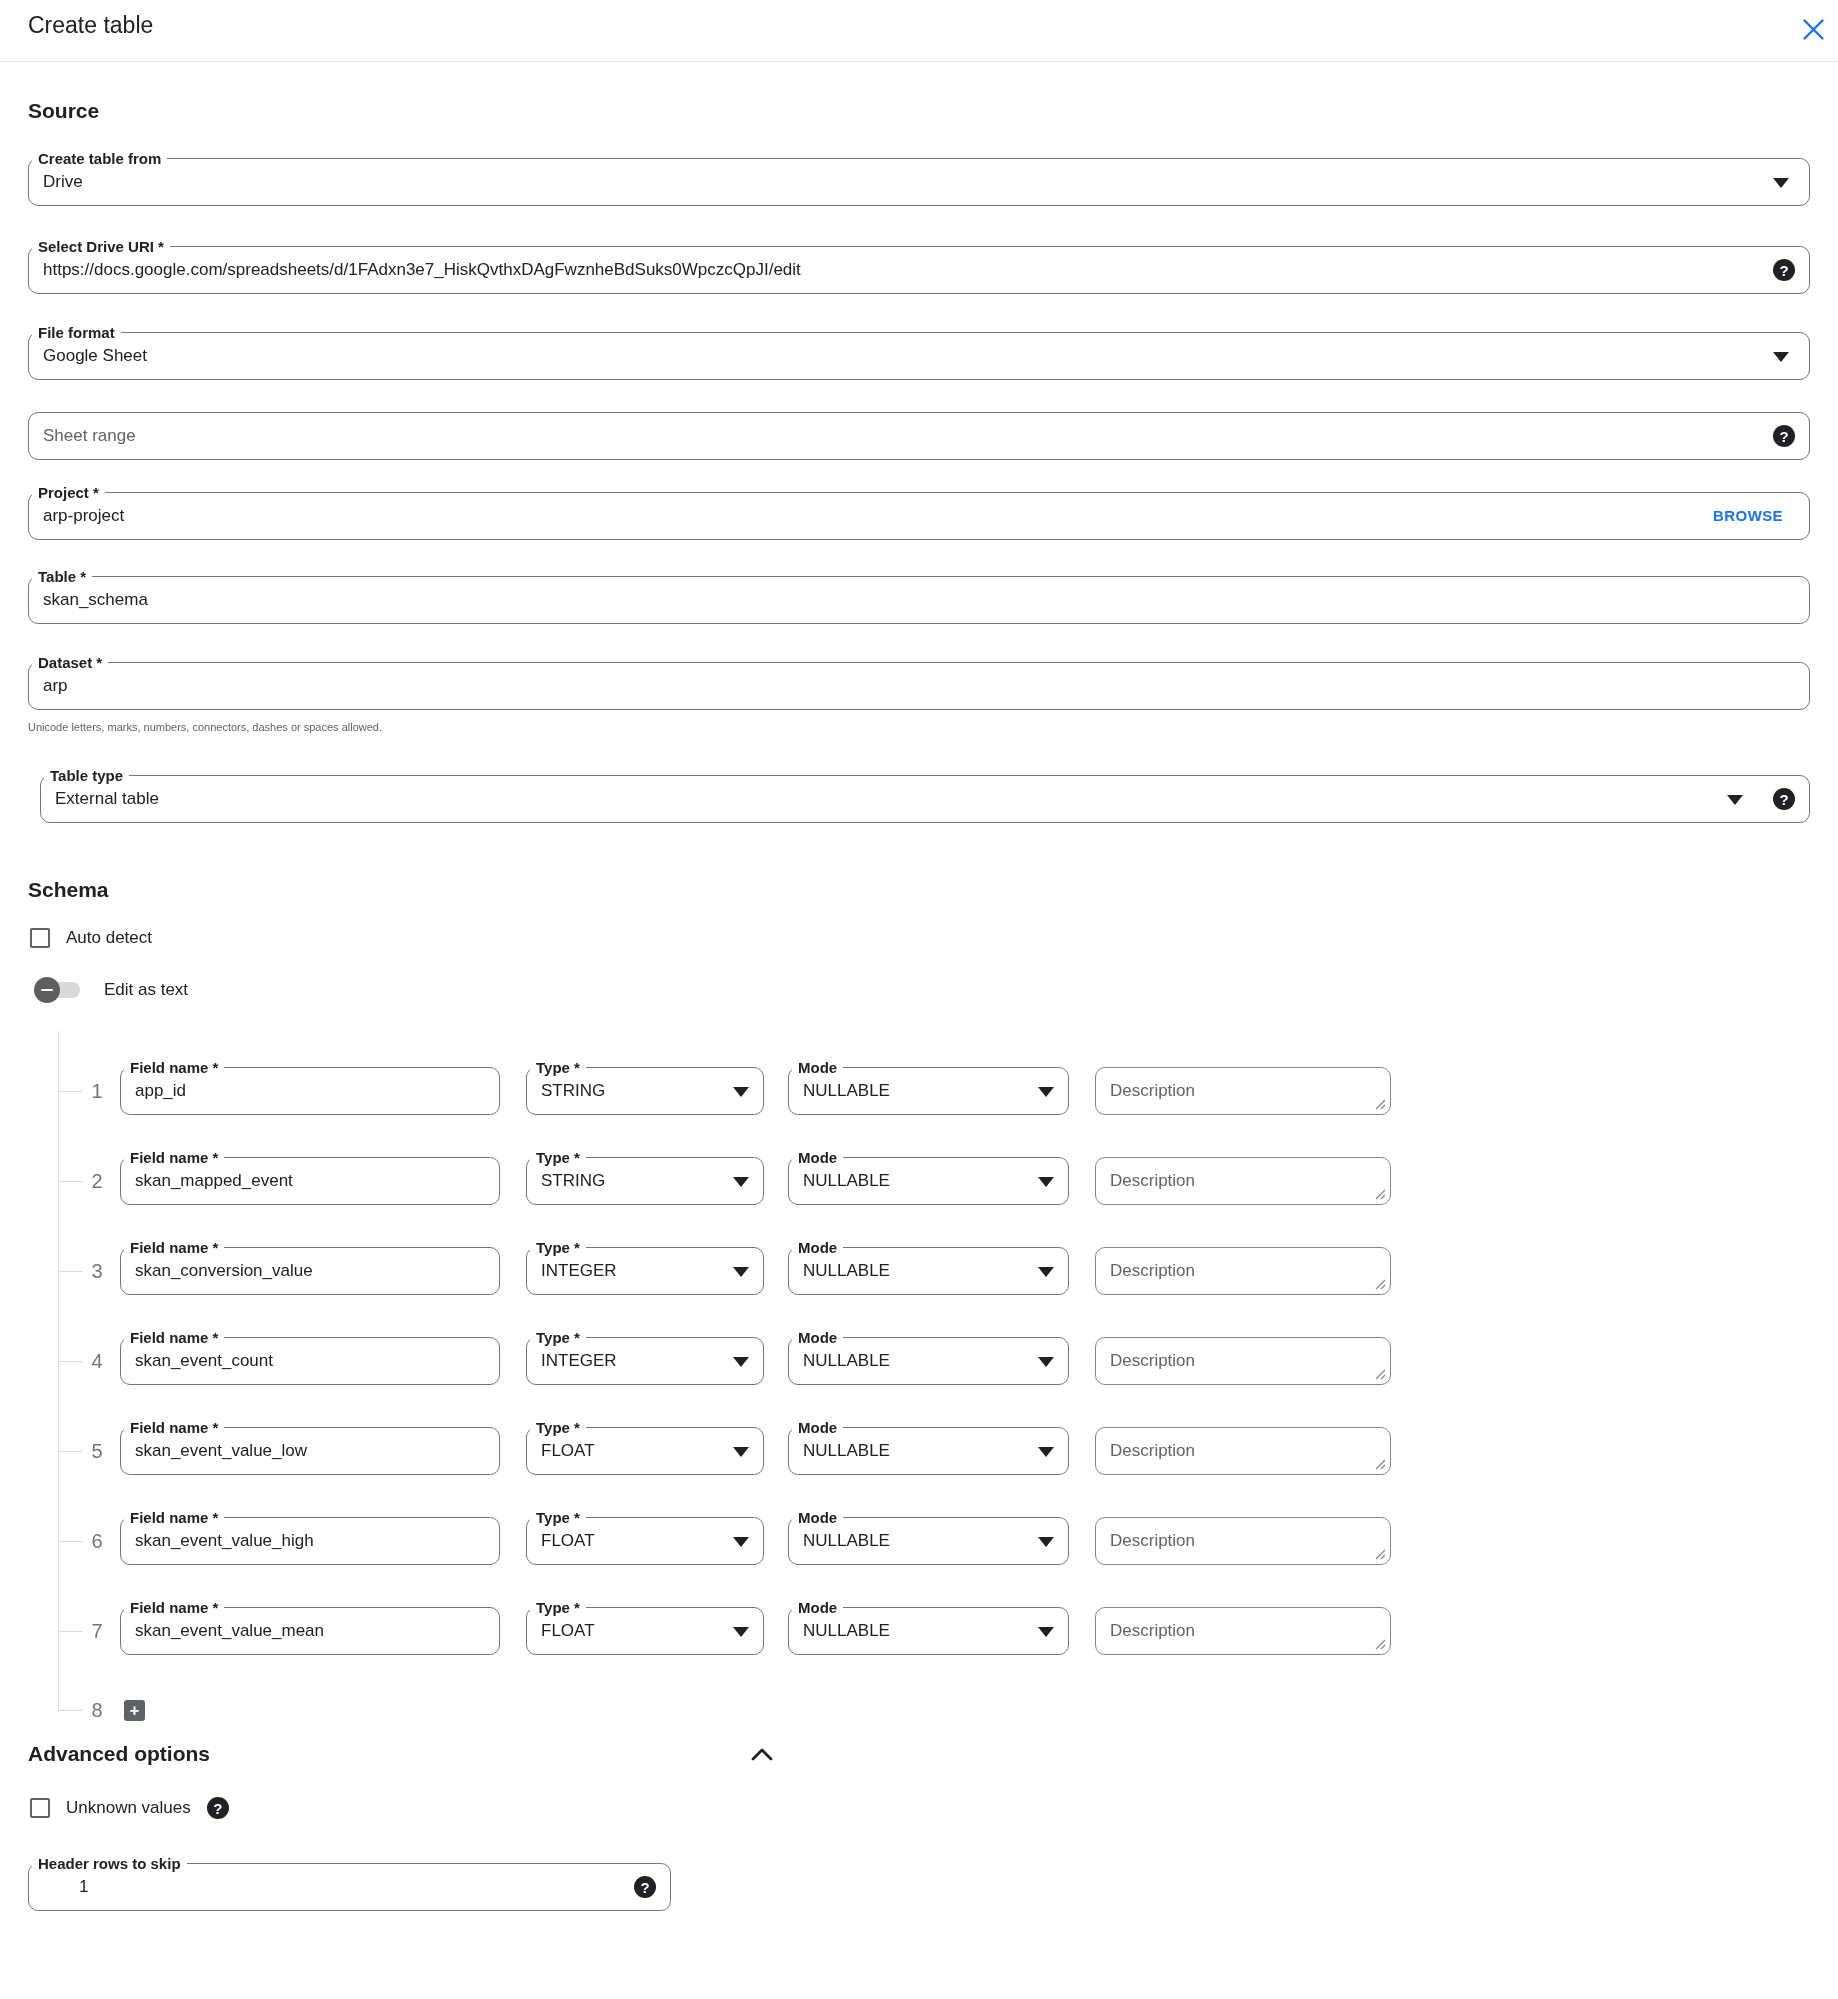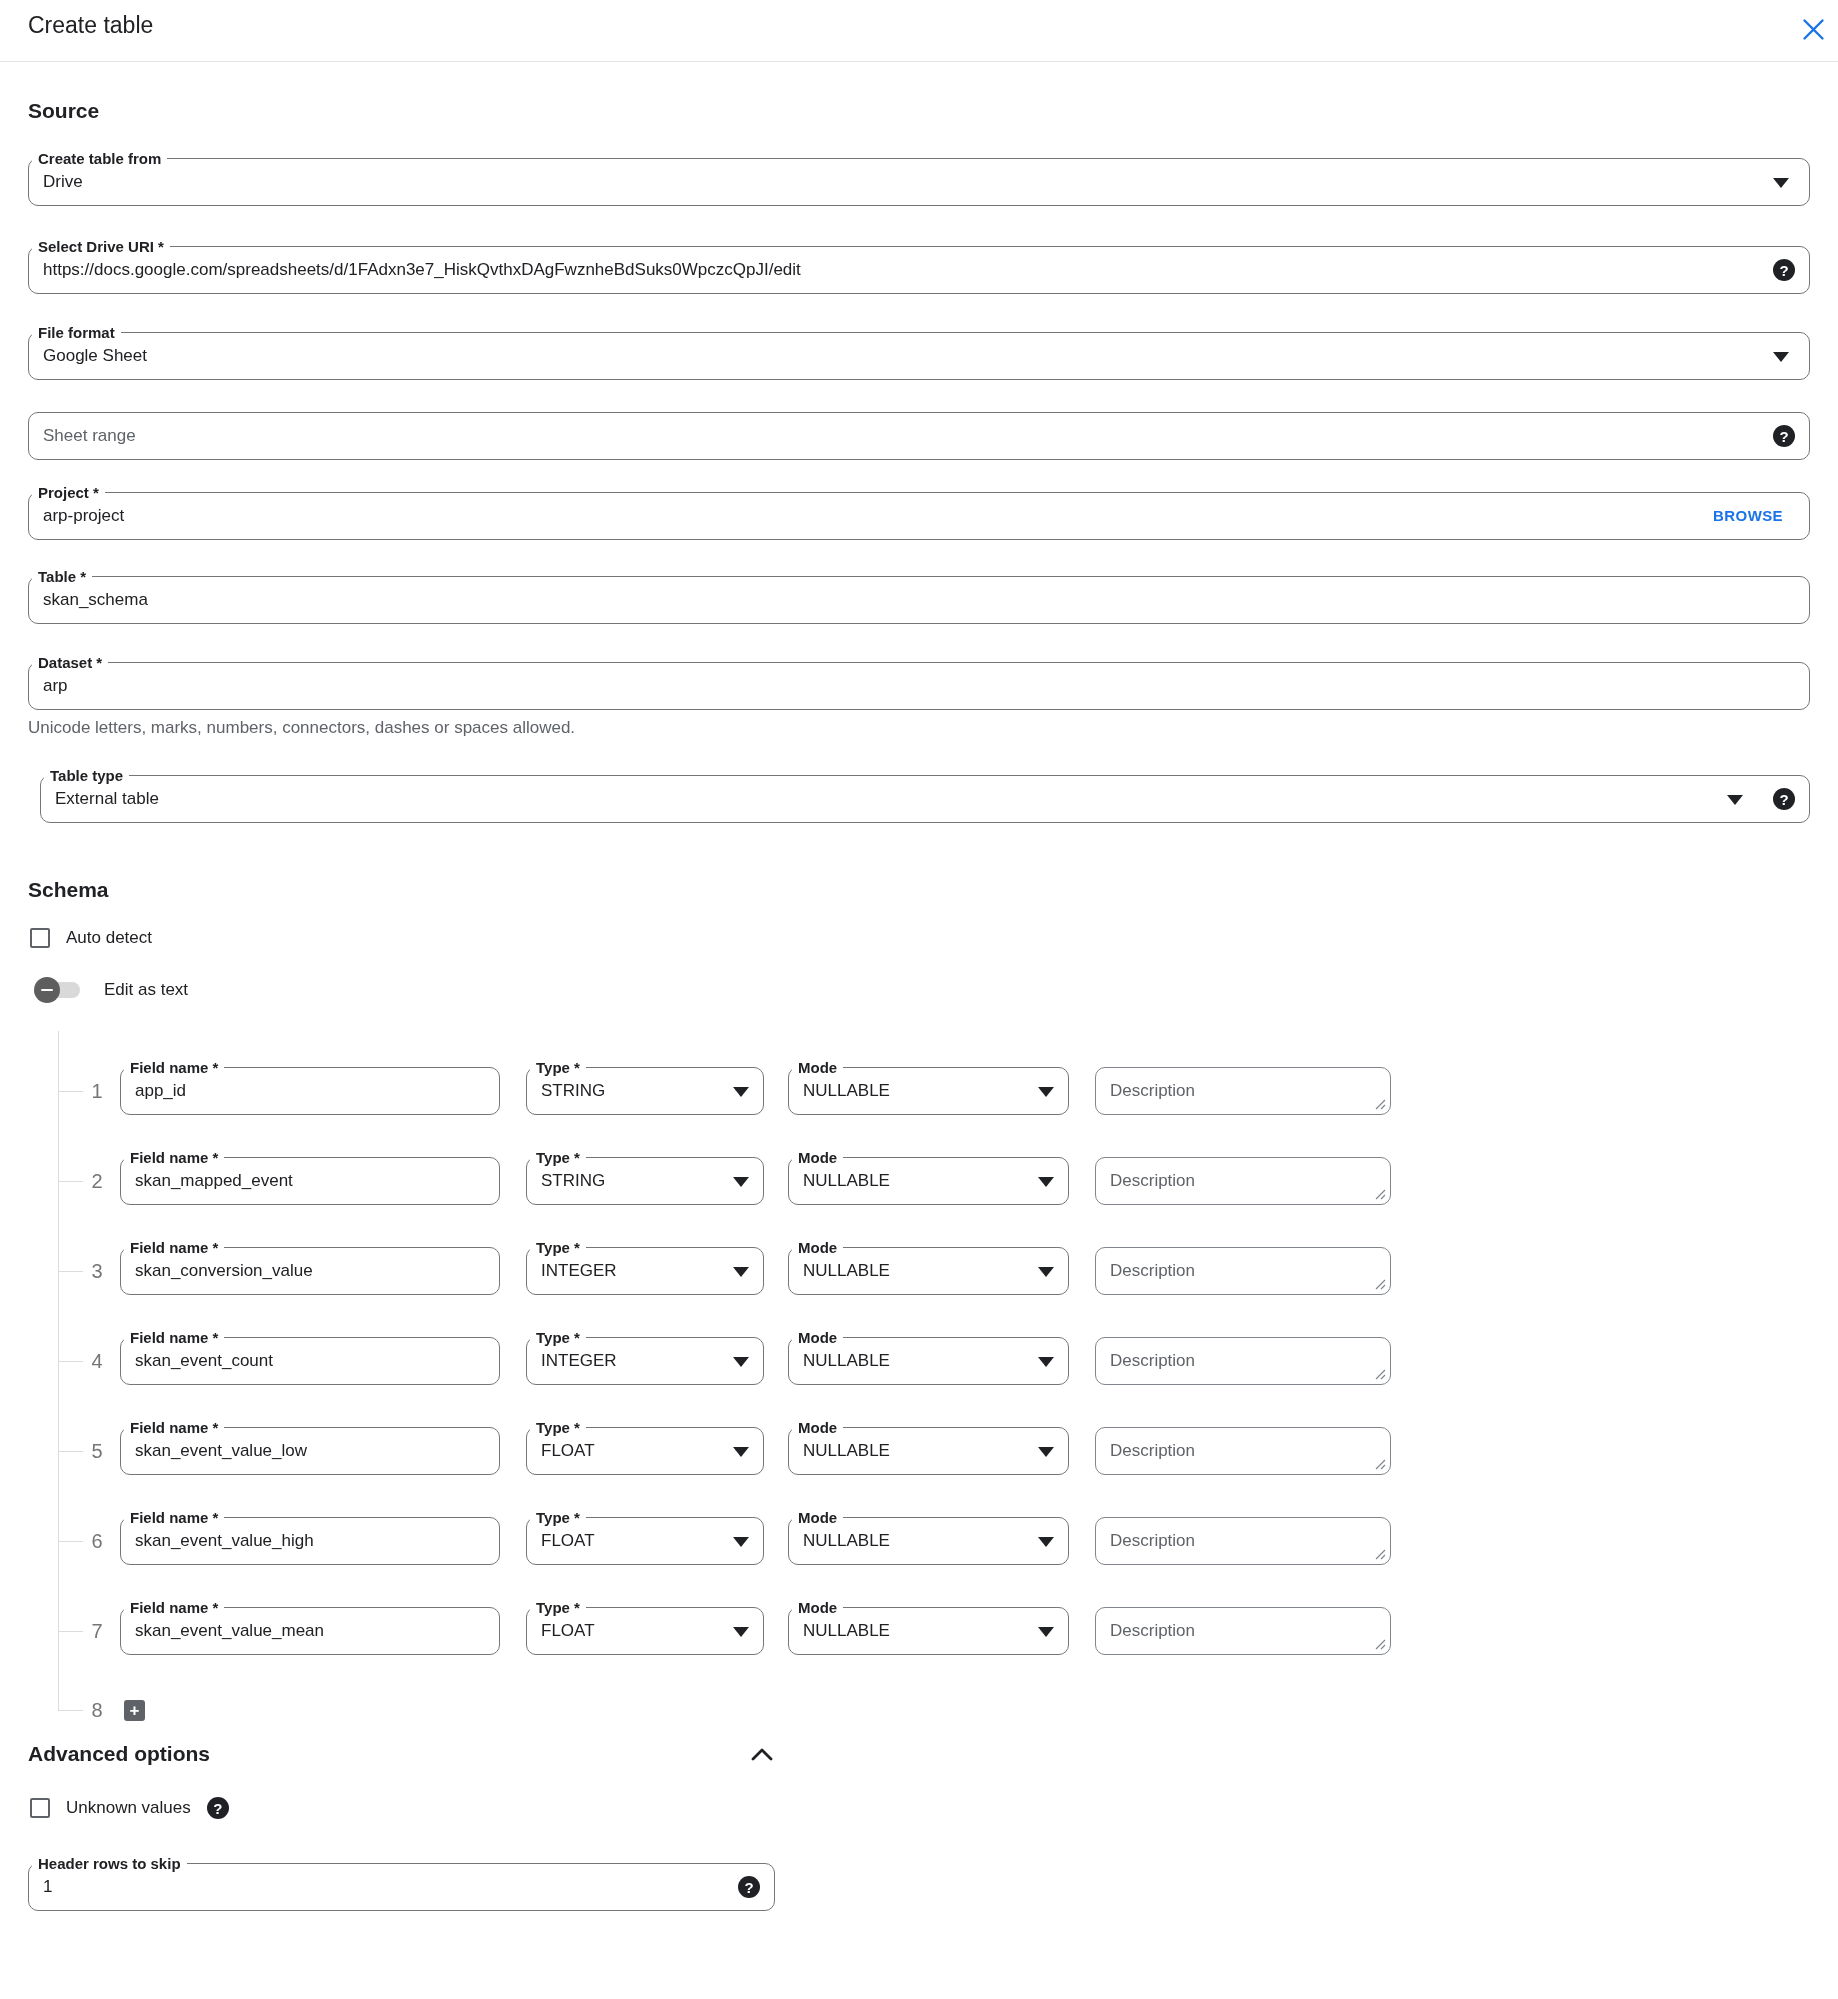--- a/index.html
+++ b/index.html
@@ -49,21 +49,21 @@
 
   .f-ctf     { margin-top: 32px; }
   .f-uri     { margin-top: 40px; }
   .f-format  { margin-top: 38px; }
   .f-range   { margin-top: 32px; }
   .f-project { margin-top: 32px; }
   .f-dataset { margin-top: 38px; }
   .f-table   { margin-top: 36px; }
   .f-ttype   { margin-top: 38px; margin-left: 12px; }
 
-  .helper { margin-top: 8px; font-size: 17px; line-height: 19px; color: #5f6368; }
+  .helper { margin-top: 8px; font-size: 11px; line-height: 19px; color: #5f6368; }
 
   
   .check-row { display: flex; align-items: center; margin-left: 2px; }
   .row-autodetect { margin-top: 22px; height: 22px; }
   .row-unknown    { margin-top: 28px; height: 22px; }
   .checkbox { width: 20px; height: 20px; border: 2px solid #5f6368; border-radius: 2px;
     background: #fff; flex: none; cursor: pointer; }
   .check-label { margin-left: 16px; font-size: 17px; color: #202124; }
   .row-unknown .help-badge { margin-left: 16px; }
 
@@ -99,21 +99,21 @@
     height: 1px; background: #dadce0; }
   .add-btn { width: 21px; height: 21px; margin-left: 14px; border-radius: 3px;
     background: #5f6368; color: #fff; font-size: 17px; font-weight: 700; line-height: 19px;
     display: flex; align-items: center; justify-content: center; cursor: pointer; flex: none; }
 
   
   .advanced-head { width: 747px; display: flex; justify-content: space-between;
     align-items: center; margin-top: 16px; }
   .collapse-btn { width: 26px; height: 26px; display: flex; align-items: center;
     justify-content: center; cursor: pointer; }
-  .f-skip { margin-top: 44px; width: 747px; }
+  .f-skip { margin-top: 44px; width: 643px; padding-left: 36px; }
 </style>
 </head>
 <body>
 
 <div class="dlg-header">
   <div class="dlg-title">Create table</div>
   <div class="close-btn">
     <svg width="25" height="25" viewBox="0 0 25 25">
       <path d="M3.5 3.5 L21.5 21.5 M21.5 3.5 L3.5 21.5" stroke="#1a73e8" stroke-width="2.4" stroke-linecap="round"></path>
     </svg>

